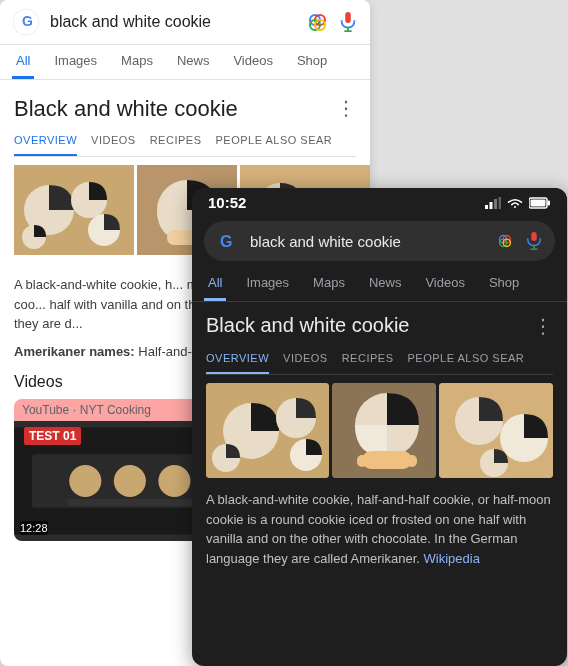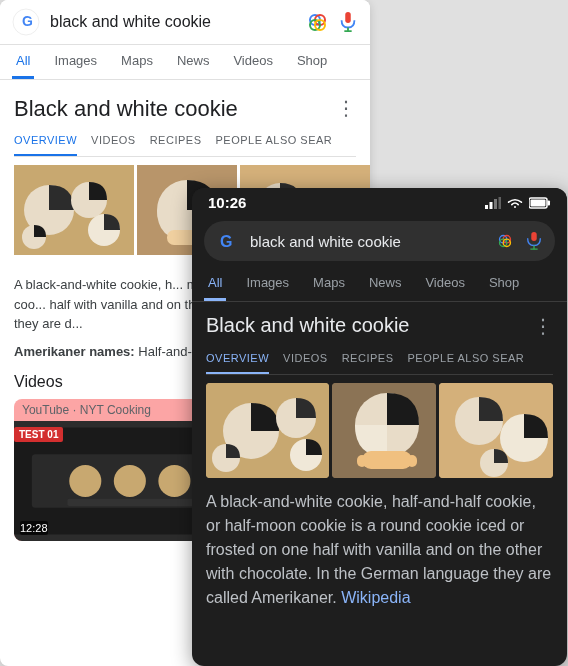--- a/index.html
+++ b/index.html
@@ -194,24 +194,24 @@
       border-top: 10px solid transparent;
       border-bottom: 10px solid transparent;
       border-left: 18px solid #333;
       margin-left: 4px;
     }
 
     
     .test-badge {
       position: absolute;
       top: 6px;
-      left: 0;
+      left: 10px;
       background: #d32f2f;
       color: #fff;
-      font-size: 10px;
+      font-size: 12px;
       font-weight: 700;
       padding: 2px 5px;
       border-radius: 2px;
     }
 
     
     .card-front {
       position: absolute;
       top: 188px;
       left: 192px;
@@ -327,21 +327,21 @@
       display: flex;
       gap: 3px;
       margin-bottom: 12px;
     }
     .img-front-1 { width: 130px; height: 95px; background: #c9a96e; border-radius: 4px; overflow: hidden; }
     .img-front-2 { width: 110px; height: 95px; background: #8b7355; border-radius: 4px; overflow: hidden; }
     .img-front-3 { width: 120px; height: 95px; background: #d4b07a; border-radius: 4px; overflow: hidden; }
 
     
     .desc-front {
-      font-size: 16px;
+      font-size: 13px;
       color: #bdc1c6;
       line-height: 1.5;
       padding: 0;
       margin-bottom: 6px;
     }
     .desc-front a {
       color: #8ab4f8;
       text-decoration: none;
     }
 
@@ -494,21 +494,21 @@
         </div>
         <div class="video-duration-back">12:28</div>
       </div>
     </div>
   </div>
 </div>
 
 <div class="card-front">
 
   <div class="status-bar-front">
-    <span class="status-time">10:26</span>
+    <span class="status-time">10:52</span>
     <div class="status-icons">
 
       <svg width="16" height="12" viewBox="0 0 16 12">
         <rect x="0" y="8" width="3" height="4" fill="white"></rect>
         <rect x="4.5" y="5" width="3" height="7" fill="white"></rect>
         <rect x="9" y="2" width="3" height="10" fill="white" opacity="0.4"></rect>
         <rect x="13.5" y="0" width="2.5" height="12" fill="white" opacity="0.3"></rect>
       </svg>
 
       <svg width="16" height="12" viewBox="0 0 20 14">

